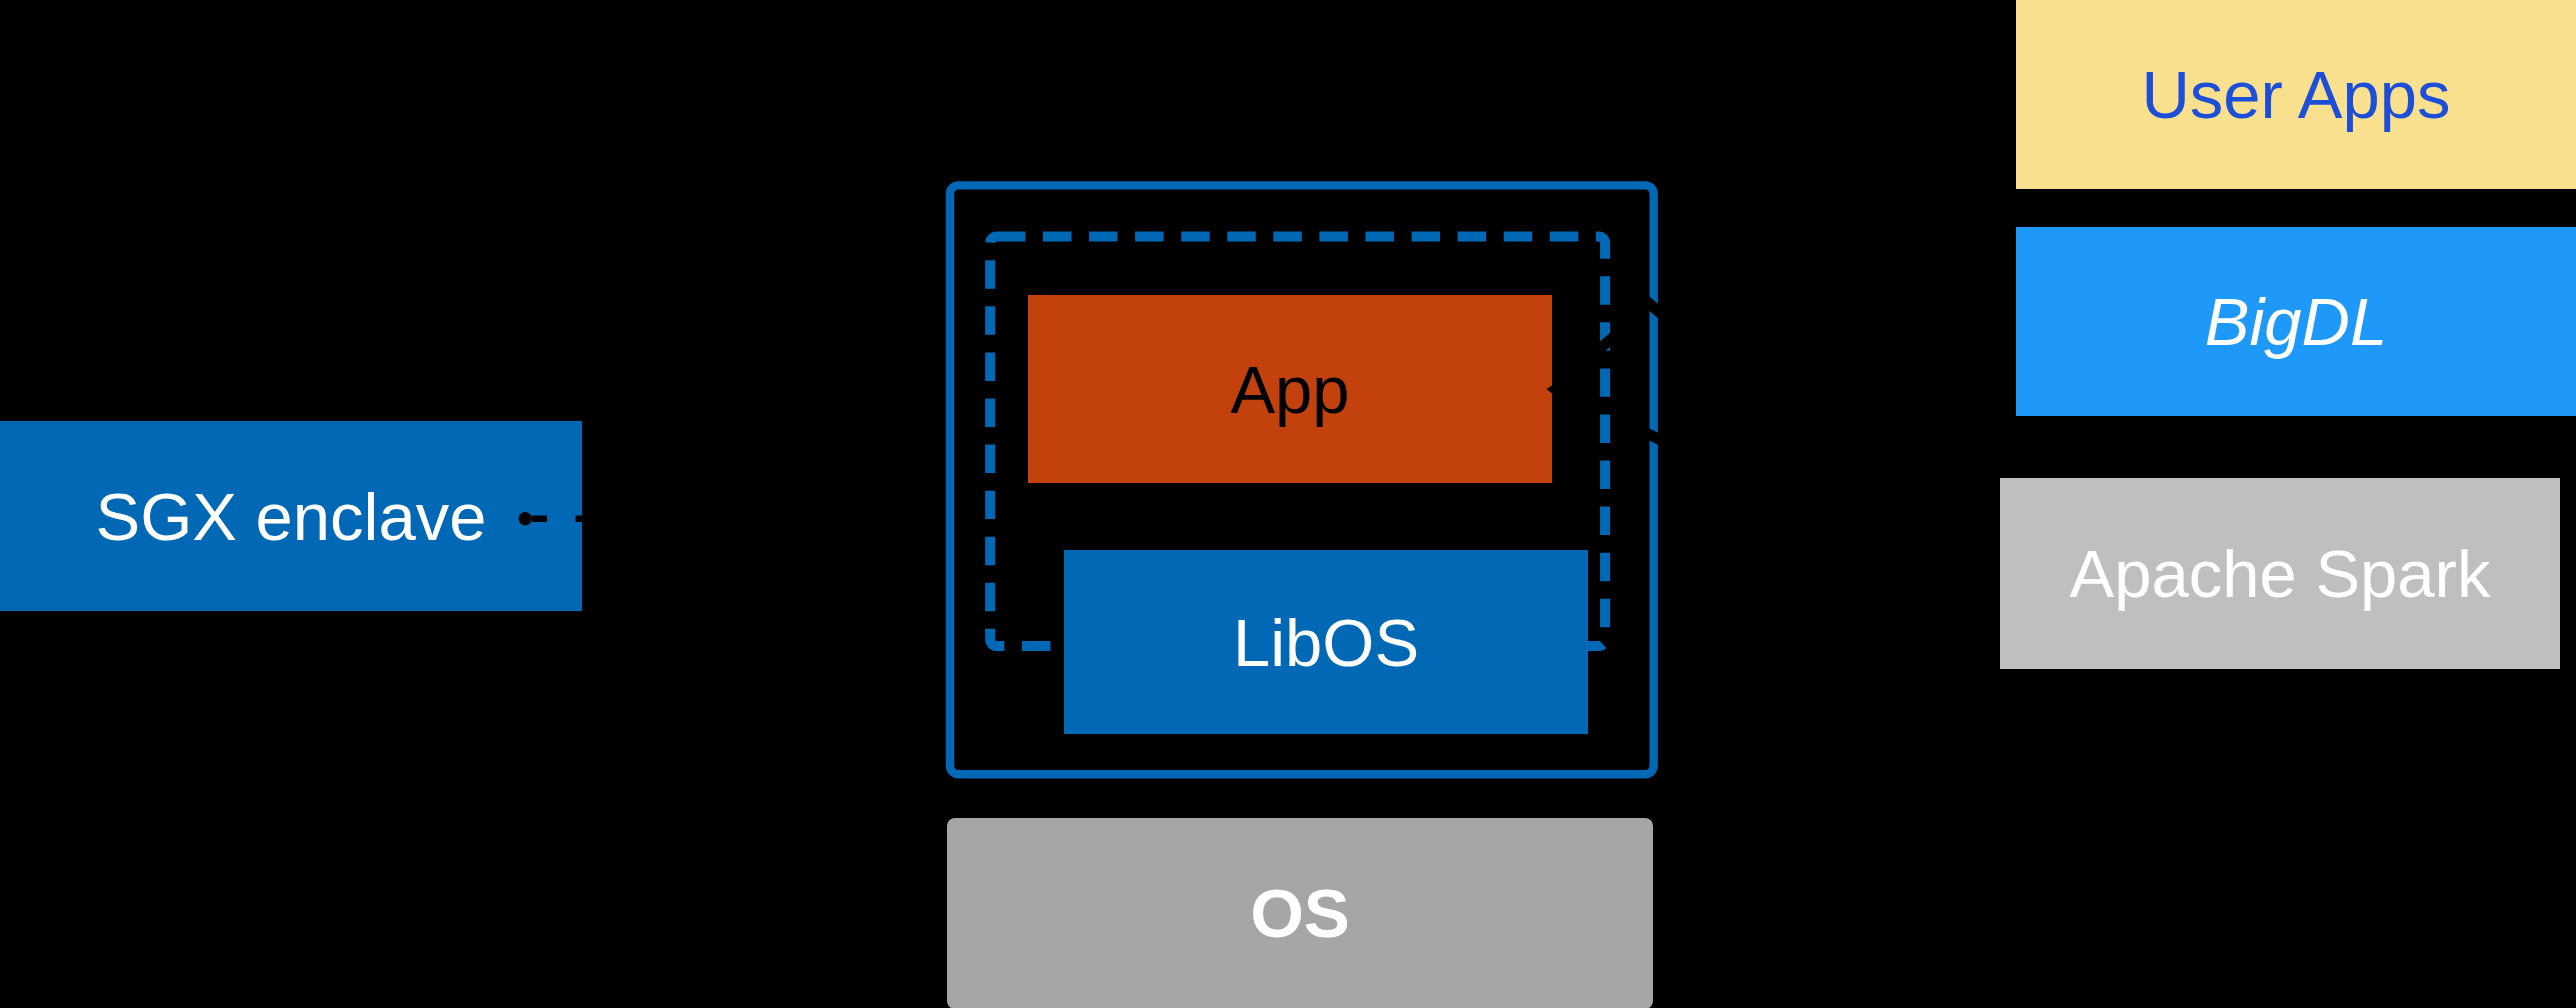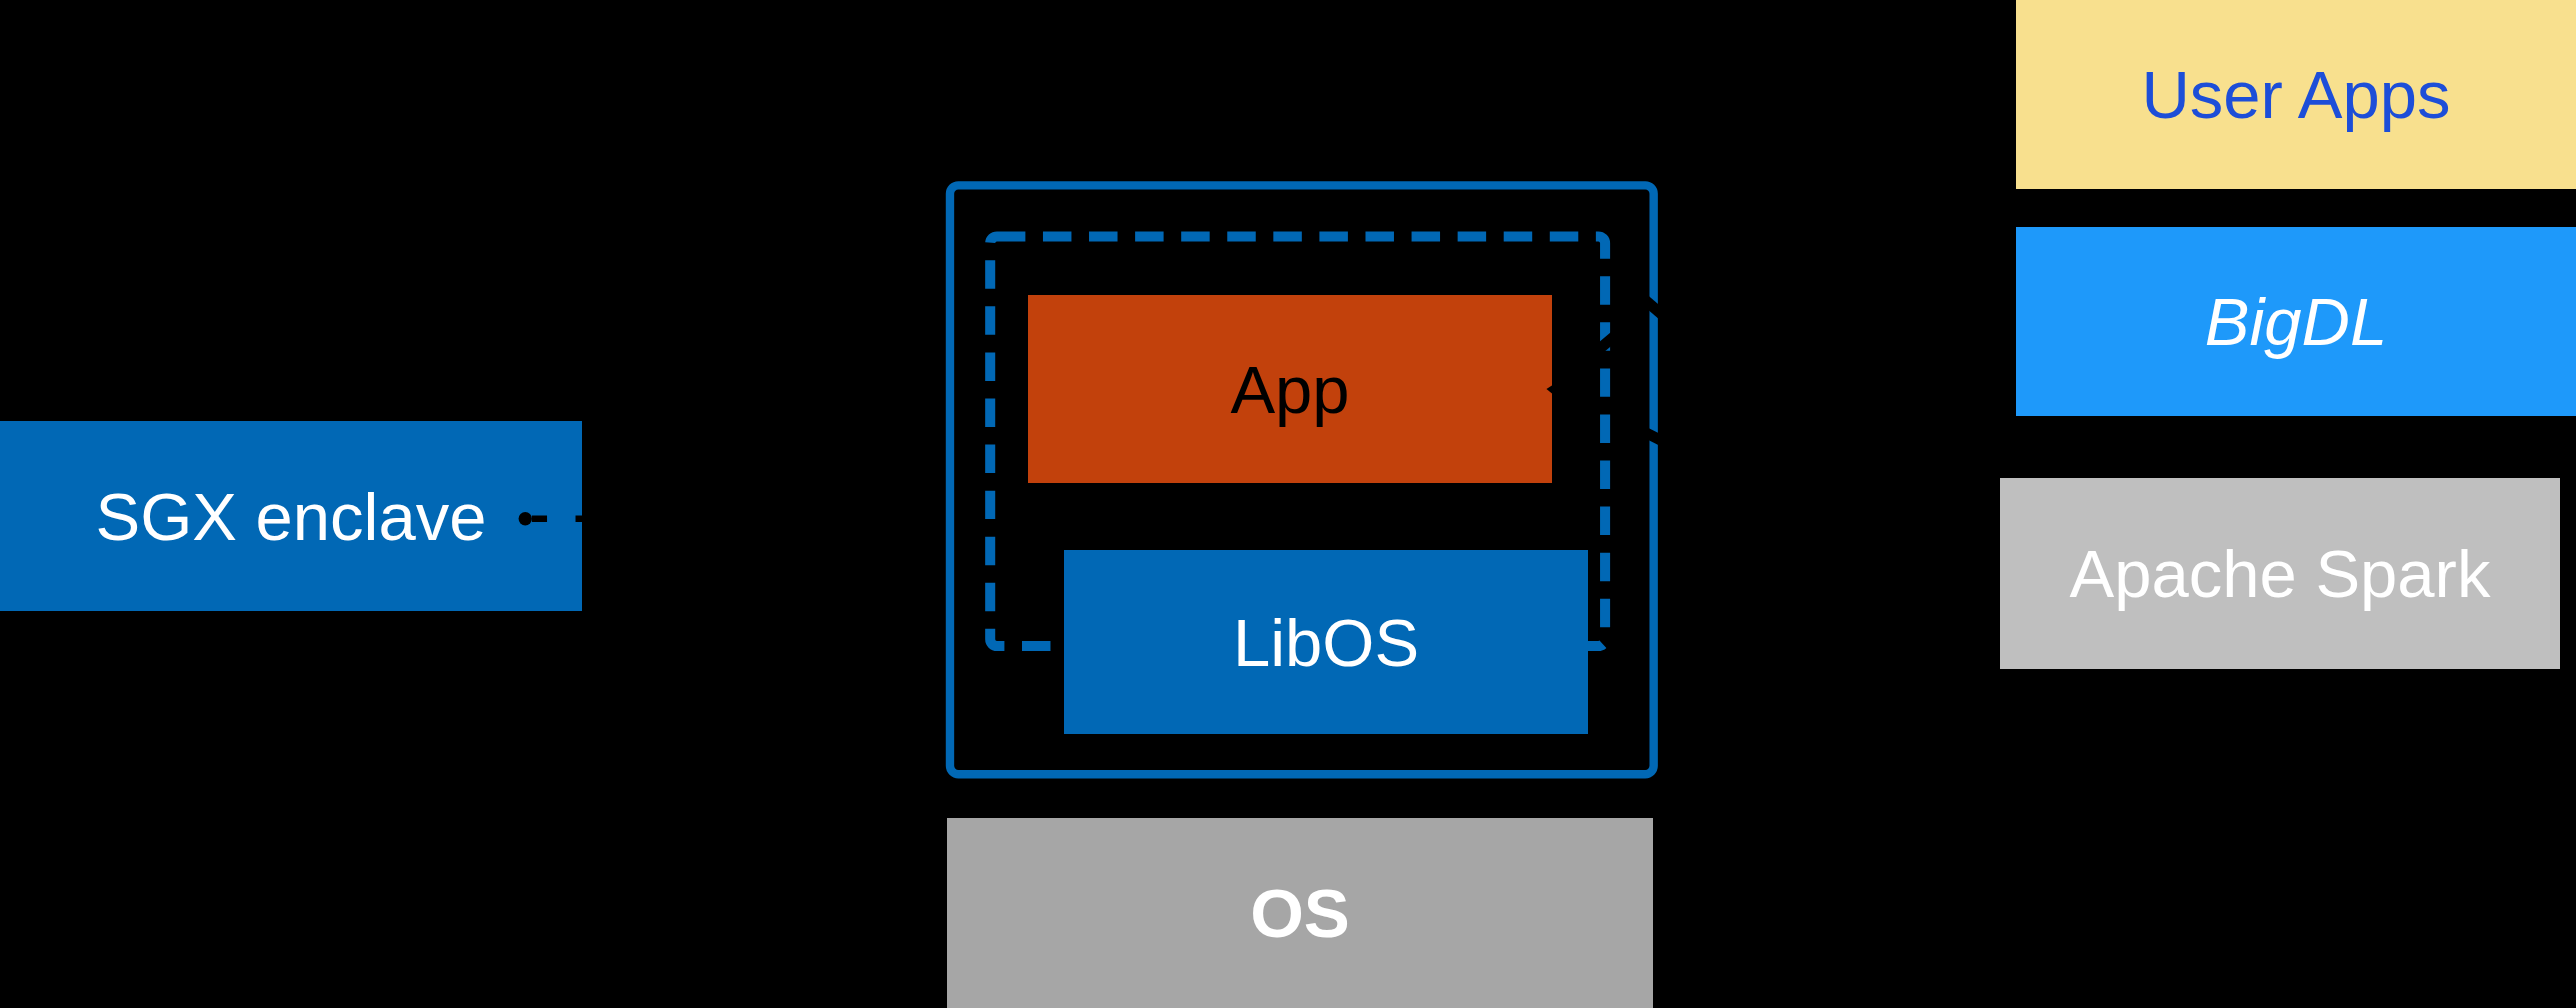--- a/index.html
+++ b/index.html
@@ -21,21 +21,21 @@
     justify-content: center;
     font-size: 67px;
     line-height: 1;
     white-space: nowrap;
   }
   
   .sgx-box      { left: 0px;    top: 421px; width: 582px; height: 190px; background: #0168B5; color: #FFFFFF; }
   
   .app-box      { left: 1028px; top: 295px; width: 524px; height: 188px; background: #c2410c; color: #000000; }
   .libos-box    { left: 1036px; top: 550px; width: 524px; height: 184px; background: #0168B5; color: #FFFFFF; margin-left: 28px; }
-  .os-box       { left: 947px; top: 818px; width: 706px; height: 191px; background: #A6A6A6; color: #FFFFFF; font-weight: bold; font-size: 69px; }
+  .os-box       { left: 947px; top: 818px; width: 706px; height: 191px; background: #A6A6A6; color: #FFFFFF; font-weight: bold; font-size: 69px; border-radius: 8px; }
   
   .userapps-box { left: 2016px; top: 0px;   width: 560px; height: 189px; background: #F8E08E; color: #1d4ed8; }
   .bigdl-box    { left: 2016px; top: 227px; width: 560px; height: 189px; background: #1E99FA; color: #FFFFFF; font-style: italic; }
   .spark-box    { left: 2000px; top: 478px; width: 560px; height: 191px; background: #BFBFBF; color: #FFFFFF; }
 
   svg.overlay {
     position: absolute;
     left: 0; top: 0;
     width: 2576px; height: 1009px;
     pointer-events: none;

